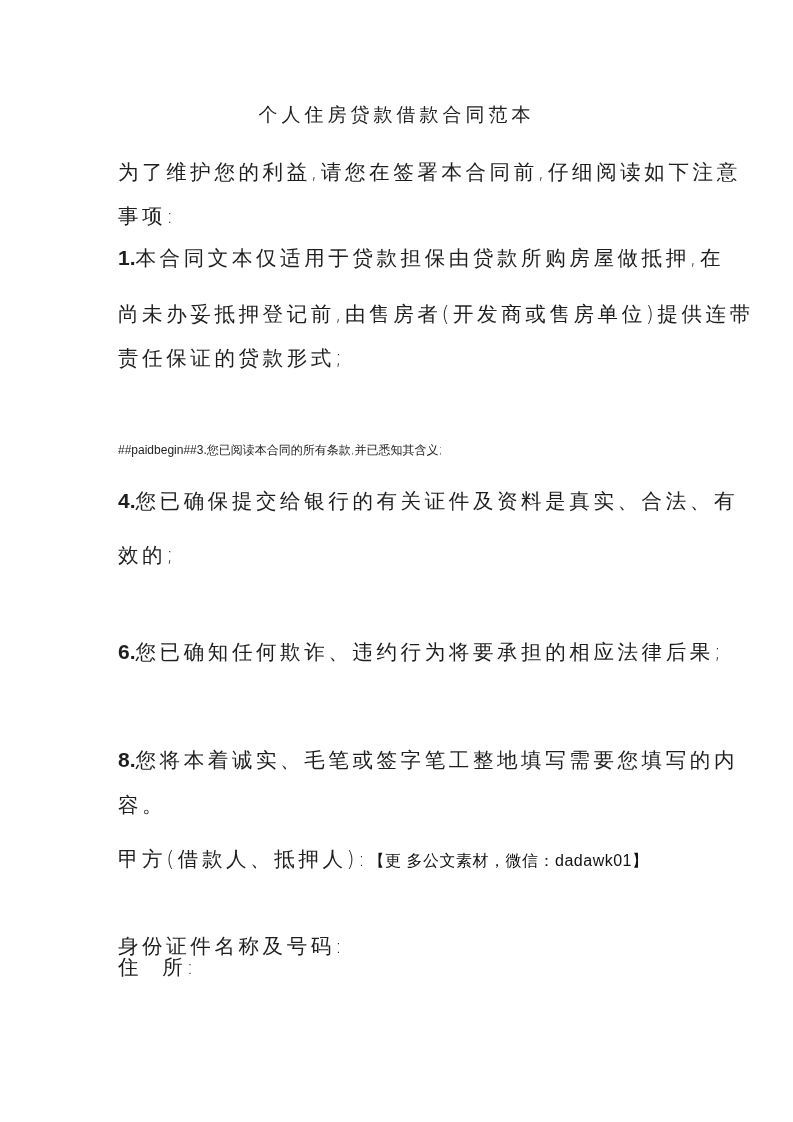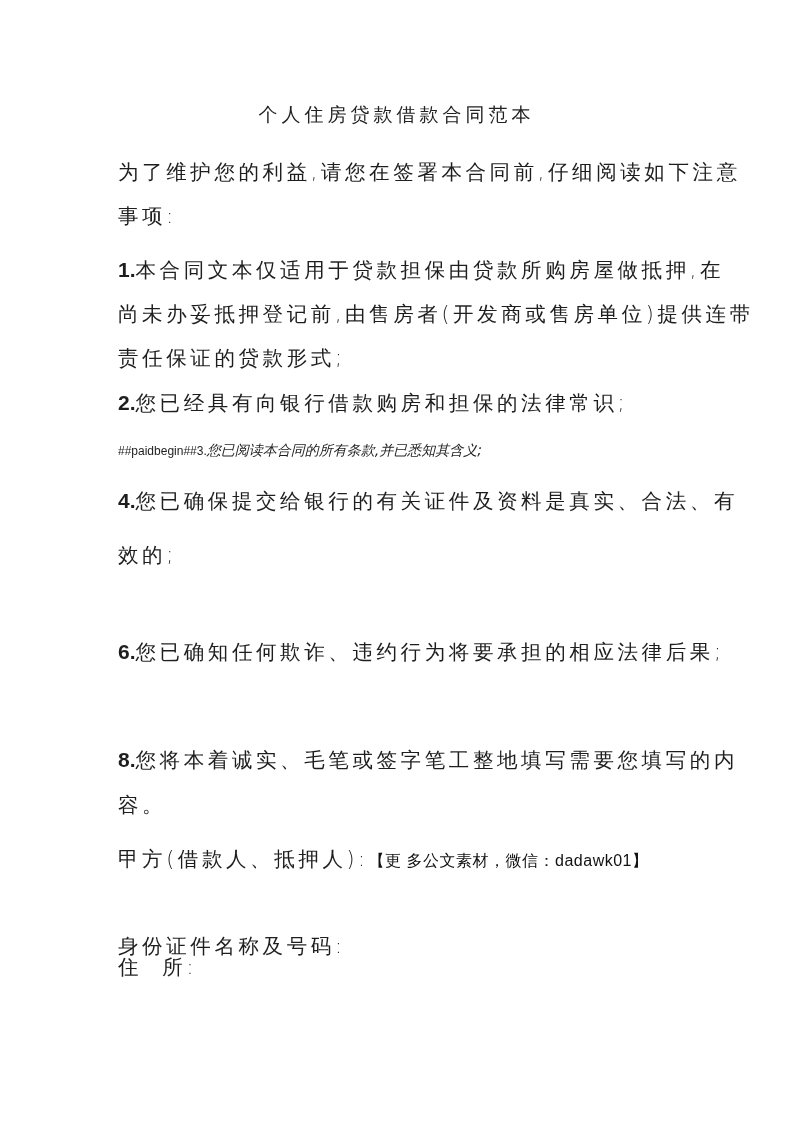--- a/index.html
+++ b/index.html
@@ -5,37 +5,36 @@
   html, body { margin: 0; padding: 0; background: #ffffff; }
   body { width: 793px; height: 1122px; position: relative; overflow: hidden;
          font-family: "DejaVu Sans", "Liberation Sans", sans-serif; color: #1a1a1a; }
   .page { position: absolute; left: 0; top: 0; width: 793px; height: 1122px; background: #fff; }
   .title { position: absolute; top: 102px; left: 0; width: 793px; text-align: center;
            font-size: 19px; letter-spacing: 4px; font-weight: 300; color: #222; }
   .line { position: absolute; left: 118px; font-size: 20.5px; letter-spacing: 3.6px;
           white-space: nowrap; color: #1e1e1e; font-weight: 300; }
   .num { font-family: "Liberation Sans", sans-serif; font-weight: 700; letter-spacing: 0; font-size: 21px; }
   .small { font-size: 12px; letter-spacing: 0; font-family: "Liberation Sans", sans-serif; }
-  .small .cjk { font-family: "DejaVu Sans", sans-serif; font-size: 14px; font-style: italic; }
+  .small .cjk { font-family: "DejaVu Sans", sans-serif; font-size: 12px; }
   .ad { font-size: 16px; letter-spacing: 0.5px; font-family: "Liberation Sans", sans-serif; color: #111; }
 </style>
 </head>
 <body>
 
 <div class="page">
   <div class="title">个人住房贷款借款合同范本</div>
 
   <div class="line" style="top:158px">为了维护您的利益,请您在签署本合同前,仔细阅读如下注意</div>
   <div class="line" style="top:202px">事项:</div>
 
-  <div class="line" style="top:256px"><span class="num">1.</span><span>本合同文本仅适用于贷款担保由贷款所购房屋做抵押,在</span></div>
+  <div class="line" style="top:244px"><span class="num">1.</span><span>本合同文本仅适用于贷款担保由贷款所购房屋做抵押,在</span></div>
   <div class="line" style="top:300px">尚未办妥抵押登记前,由售房者(开发商或售房单位)提供连带</div>
   <div class="line" style="top:344px">责任保证的贷款形式;</div>
 
-  <div class="line" style="top:389px"><span class="num">2.</span><span>您已经具有向银行借款购房和担保的法律常识;</span></div>
 
   <div class="line small" style="top:442px"><span>##paidbegin##</span><span>3.</span><span class="cjk">您已阅读本合同的所有条款,并已悉知其含义;</span></div>
 
   <div class="line" style="top:487px"><span class="num">4.</span><span>您已确保提交给银行的有关证件及资料是真实、合法、有</span></div>
   <div class="line" style="top:541px">效的;</div>
 
 
   <div class="line" style="top:638px"><span class="num">6.</span><span>您已确知任何欺诈、违约行为将要承担的相应法律后果;</span></div>
 
 

